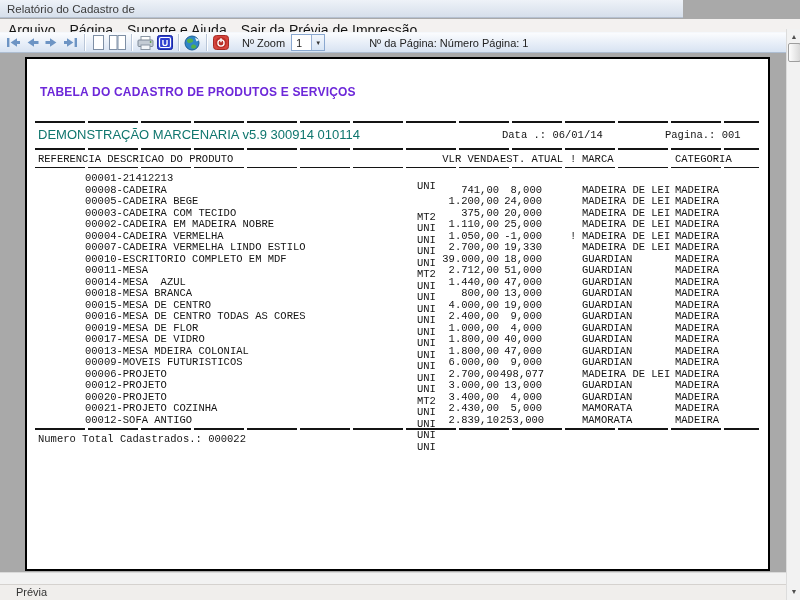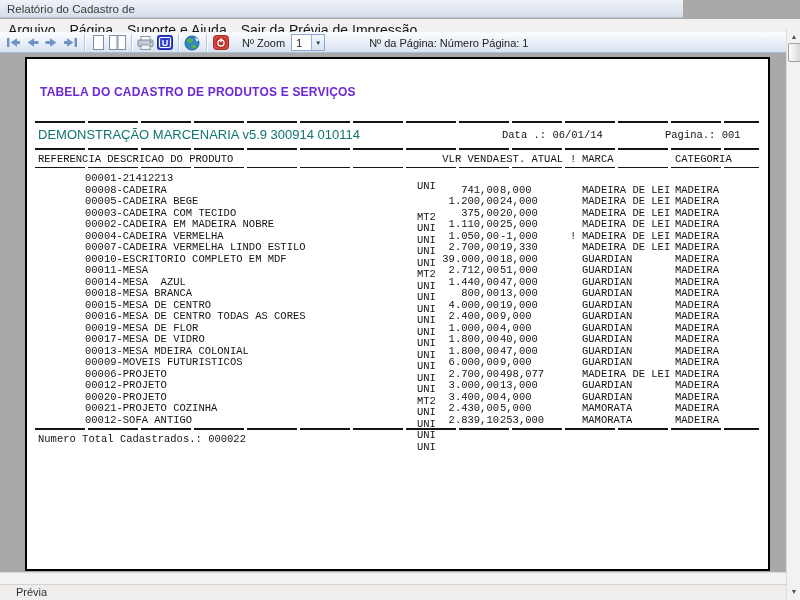--- a/index.html
+++ b/index.html
@@ -38,21 +38,21 @@
   .mono,.pcol,.h-seg{font-family:"Liberation Mono","DejaVu Sans Mono",monospace;font-size:10.5px;color:#141414;white-space:pre;}
   .sub-company{position:absolute;left:11px;top:68px;font-size:13px;color:#0f766e;}
   .sub-date{position:absolute;left:475px;top:70px;}
   .sub-page{position:absolute;left:638px;top:70px;}
   .hdr-row,.prow{position:absolute;left:0;width:741px;height:12px;}
   .pcol,.h-seg{position:absolute;top:0;line-height:12px;}
   .h-ref{left:11px;}
   .r-desc{left:58px;}
   .r-uni{left:390px;margin-top:27px;}
   .r-vlr{left:408px;width:64px;text-align:right;}
-  .r-est{left:473px;width:42px;}
+  .r-est{left:473px;width:42px;text-align:right;}
   .r-flag{left:543px;}
   .r-marca{left:555px;}
   .r-cat{left:648px;}
   #report-rows{position:absolute;left:0;top:113px;width:741px;}
   #report-rows .prow{position:relative;height:11.5px;}
   .total-line{position:absolute;left:11px;top:374px;}
 
   
   .vscroll{position:absolute;left:786px;top:29px;width:14px;height:571px;background:#f2f2f2;border-left:1px solid #dcdcdc;box-sizing:border-box;}
   .vscroll .arrow{position:absolute;left:0;width:14px;height:14px;font-size:7px;color:#4f4f4f;

